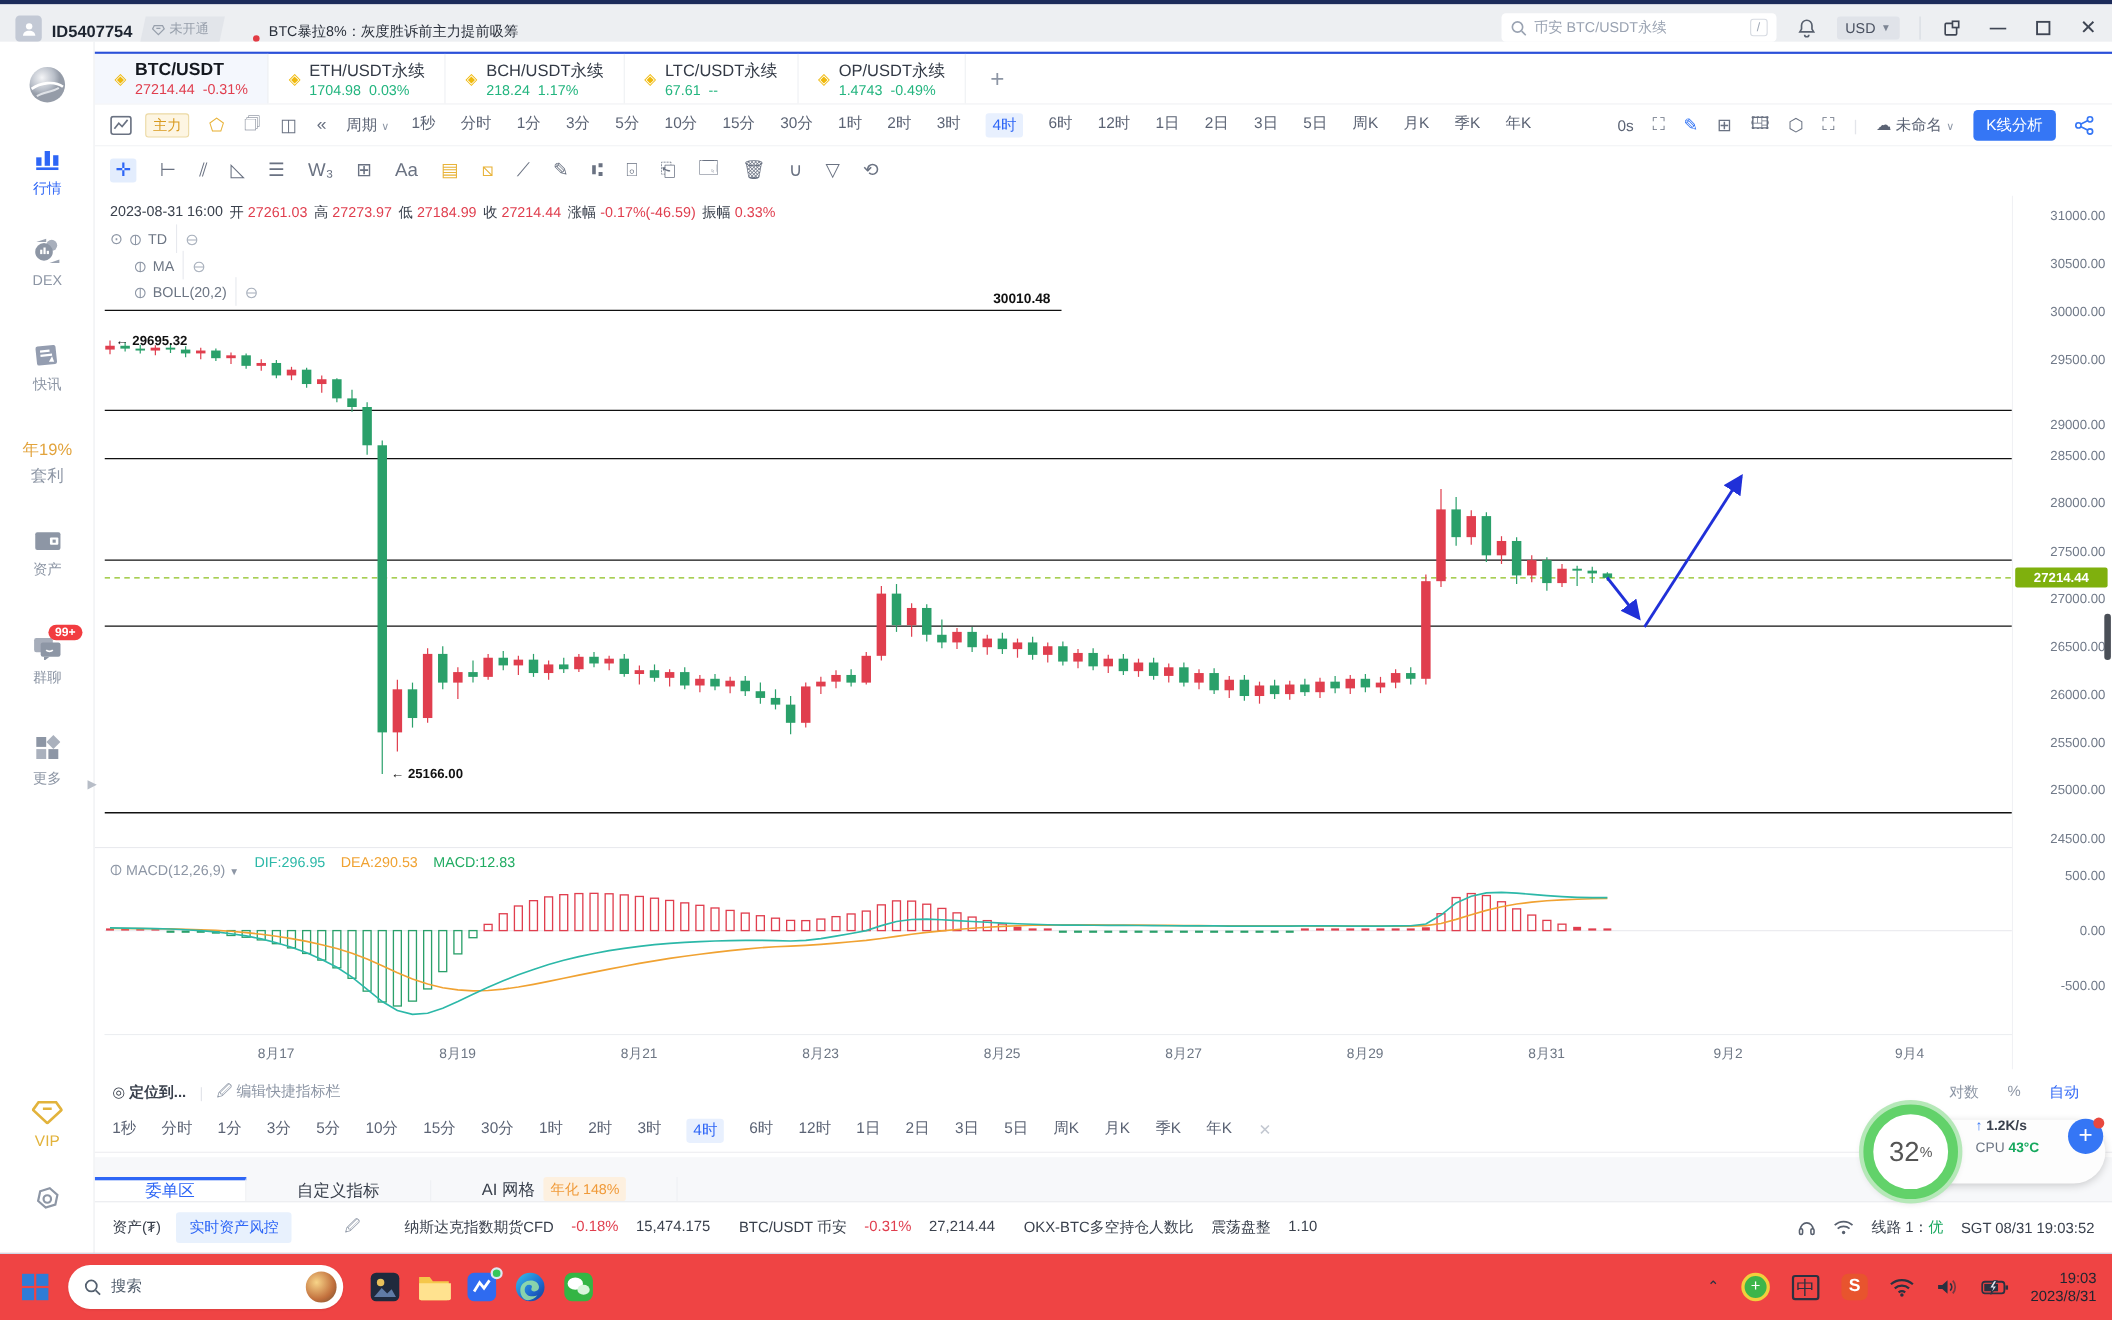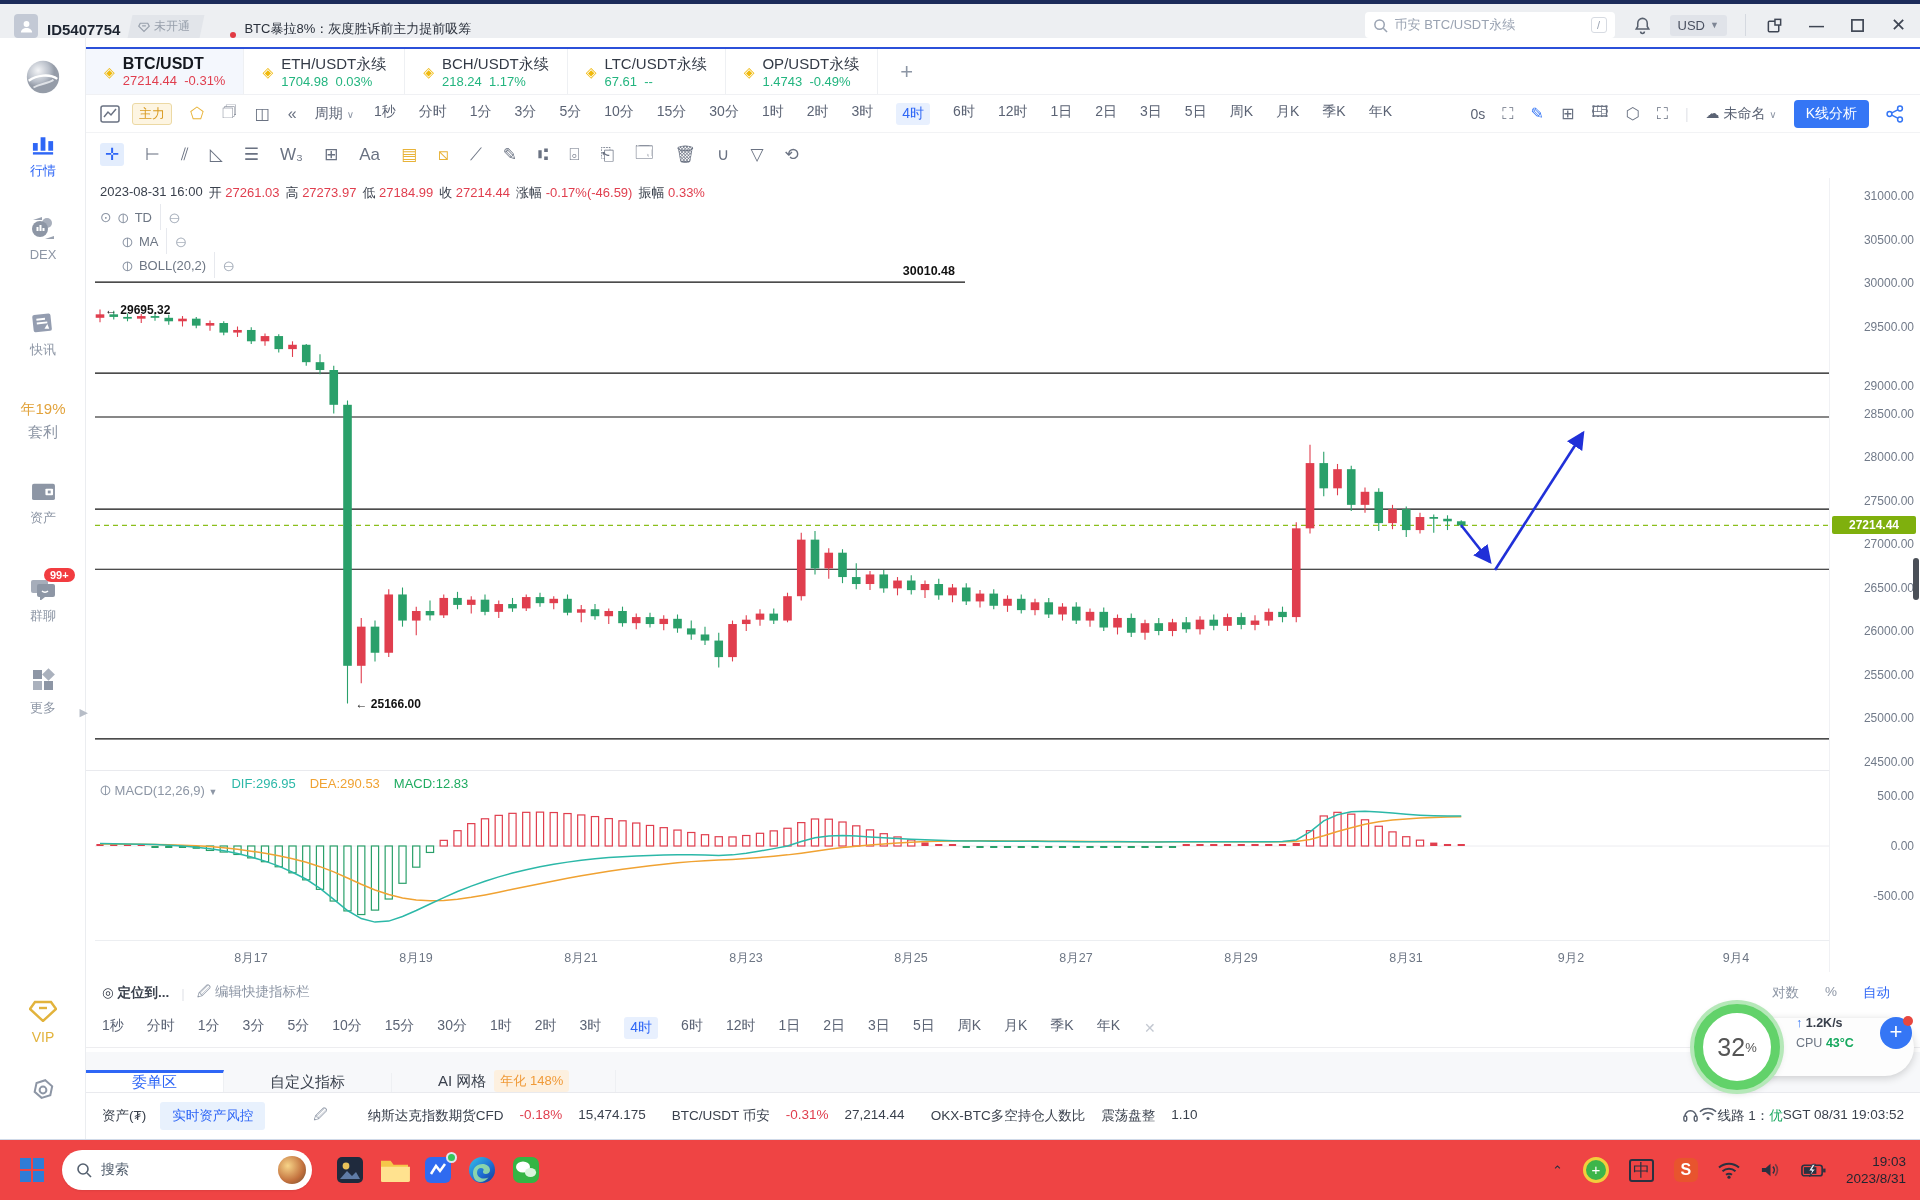--- a/index.html
+++ b/index.html
@@ -75,21 +75,21 @@
   #tf-row { position:absolute; left:0; top:970px; width:1834px; height:40px; display:flex; align-items:center; font-size:14px; color:#5b6374; border-bottom:1px solid #ededf0; }
   .scale-opts { margin-left:auto; display:flex; gap:26px; padding-right:30px; color:#8d96a5; }
   .opt-blue { color:#2e66f6; }
   #panel-tabs { position:absolute; left:0; top:1014px; width:1834px; height:40px; background:#f7f8fa; display:flex;align-items:flex-end; }
   .ptab { padding:0 46px; display:flex; align-items:center; gap:8px; font-size:15px; color:#3a414d; border-right:1px solid #eef0f3; }
   .ptab.active { background:#fff; color:#2e66f6; border-top:3px solid #2e66f6; }
   .ai-badge { background:#fdf0df; color:#f09a38; font-size:13px; padding:2px 6px; border-radius:3px; }
   #statusbar { position:absolute; left:0; top:1054px; width:1834px; height:47px; border-top:1px solid #e9eaee; display:flex; align-items:center; font-size:13.5px; color:#3a414d; gap:14px; padding:0 16px; background:#fff;}
   .risk-chip { background:#e8f1fd; color:#2e66f6; padding:5px 12px; border-radius:3px; }
   .st-item { display:flex; gap:16px; margin-left:26px; }
-  .st-right { margin-left:auto; display:flex; }
+  .st-right { margin-left:auto; display:flex; gap:16px; align-items:center; }
   .c-green { color:#16a85e; }
   
   #cpu-widget { position:absolute; left:1608px; top:966px; z-index:9; width:226px; height:92px; }
   .cpu-pill { position:absolute; left:44px; top:14px; width:176px; height:58px; background:#fdfdfd; border-radius:29px; box-shadow:0 2px 8px rgba(0,0,0,.18); }
   .cpu-ring { position:absolute; left:0; top:0; width:86px; height:86px; border-radius:50%; background:#fff; border:9px solid #62d26a; box-shadow:0 0 0 4px #b5e8b8, 0 2px 8px rgba(0,0,0,.2); display:flex; align-items:center; justify-content:center; font-size:25px; color:#555; }
   .cpu-ring small { font-size:13px; }
   .cpu-stats { position:absolute; left:102px; top:9px; font-size:12.5px; color:#3a414d; line-height:20px; }
   .cpu-plus { position:absolute; right:8px; top:13px; width:32px; height:32px; background:#3576f5; border-radius:50%; color:#fff; font-size:22px; text-align:center; line-height:30px; }
   .cpu-plus::after { content:""; position:absolute; right:-1px; top:-1px; width:10px; height:10px; background:#e8483f; border-radius:50%; }
   

